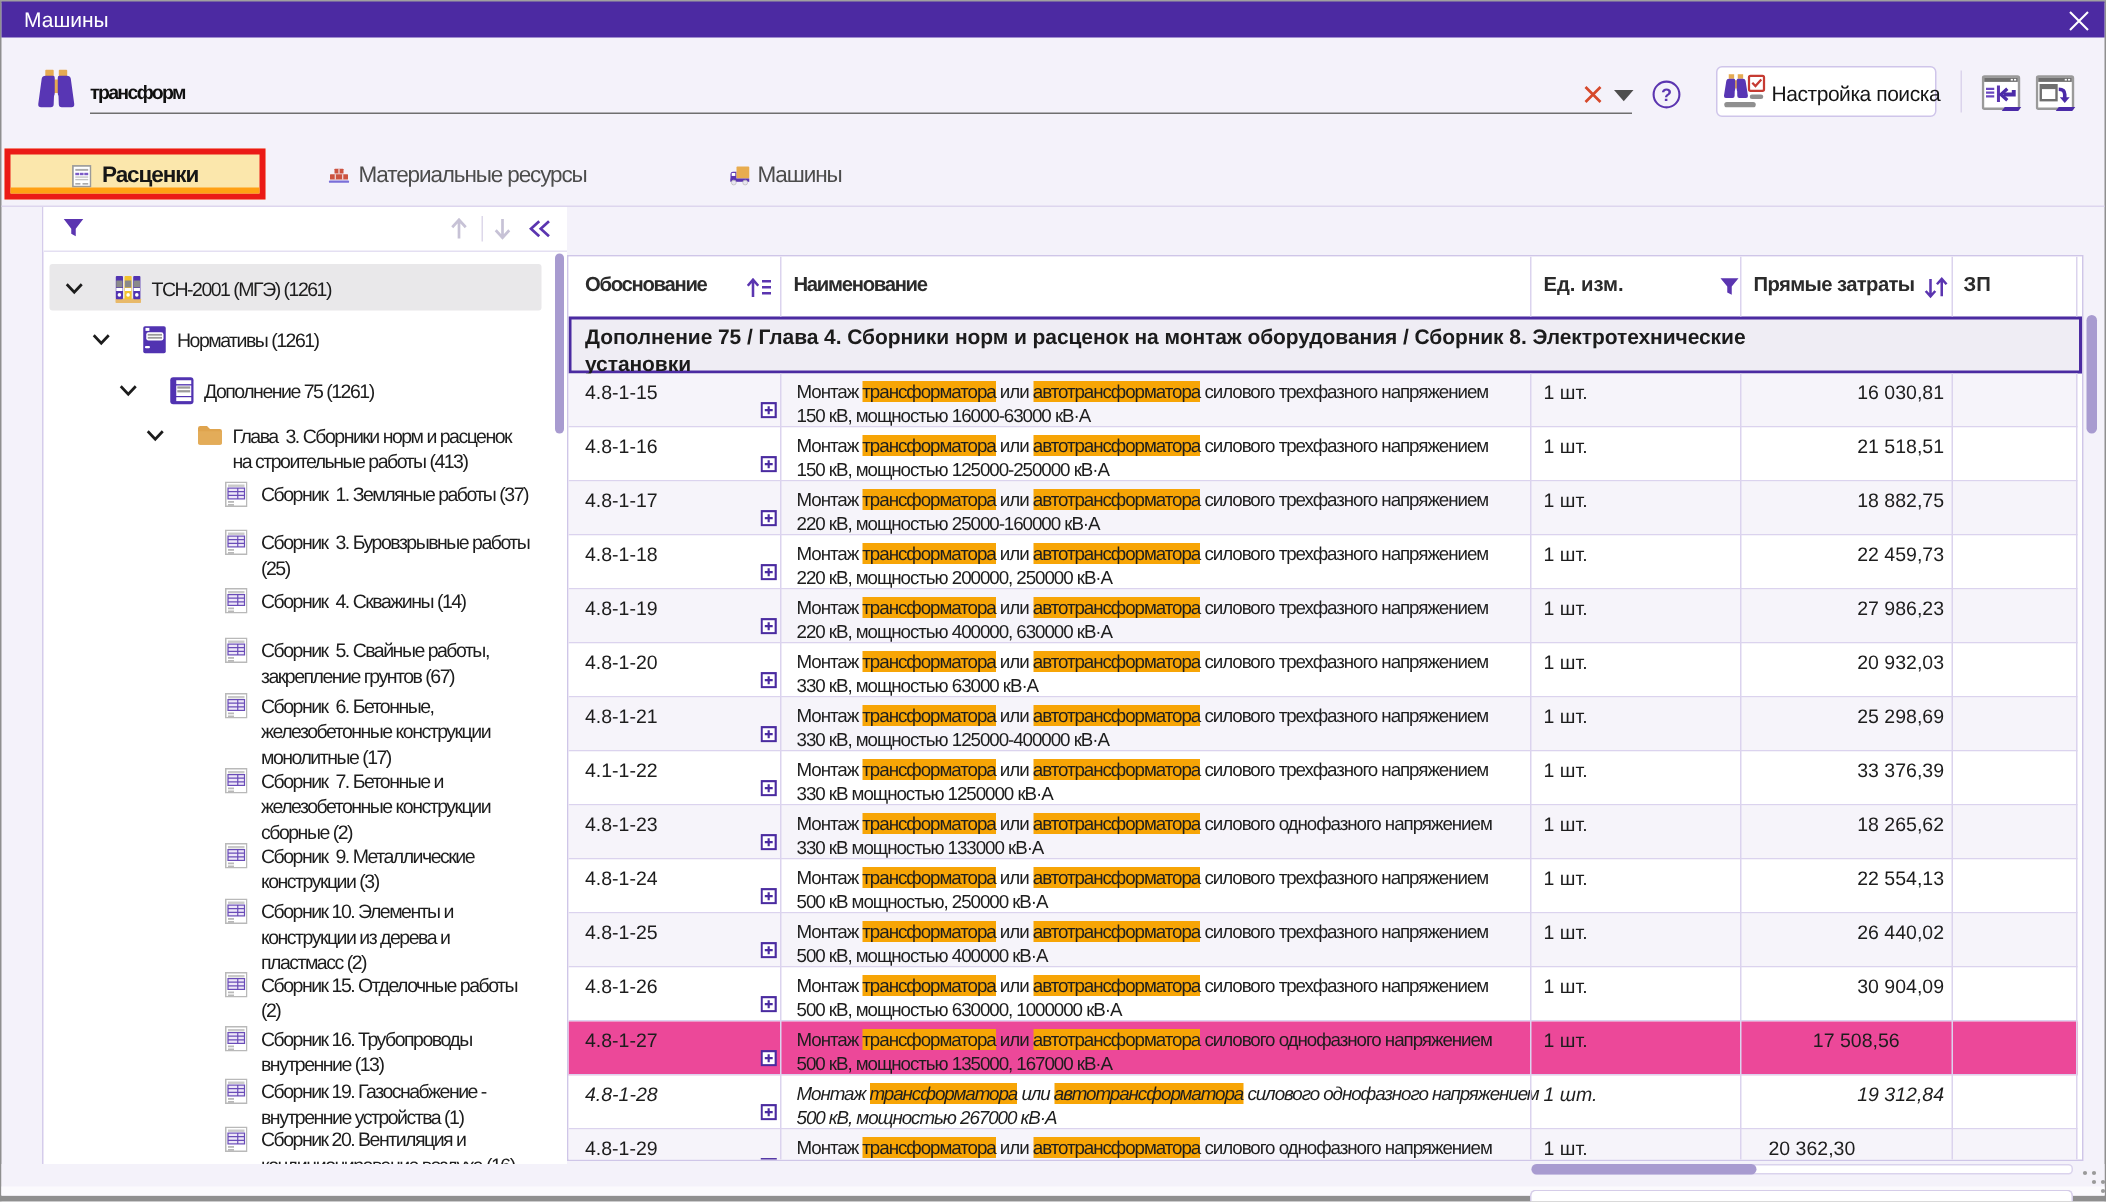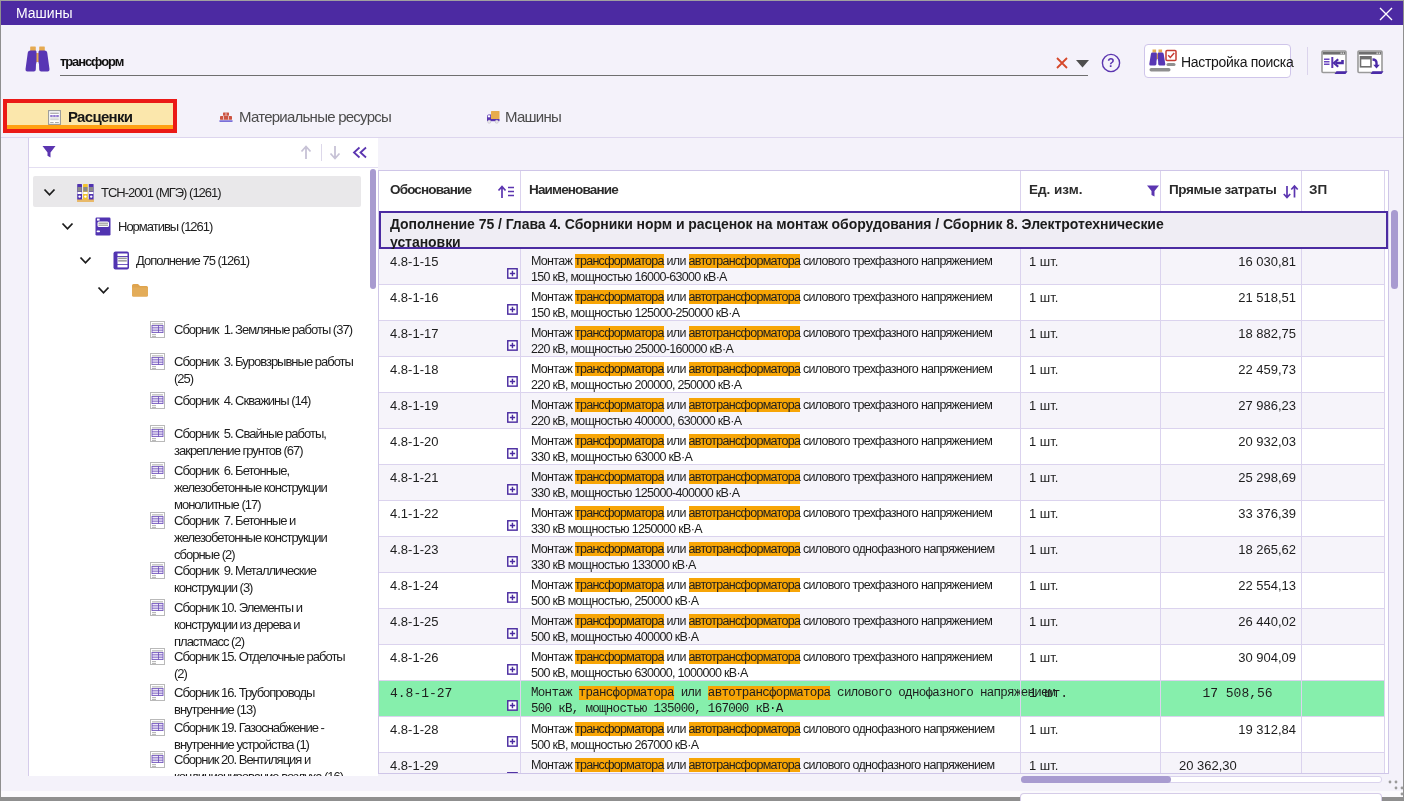--- a/index.html
+++ b/index.html
@@ -172,20 +172,21 @@
 <rect x="5.2" y="9.1" width="8.6" height="1.5" fill="#9a9a9a"></rect>
 </svg></div>
 <div class="abs" style="left:107px;top:84px;font-size:13px;line-height:17px;color:#1d1d1d;letter-spacing:-1.0px;white-space:nowrap;">Дополнение 75 (1261)</div>
 <svg class="abs" style="left:68px;top:118px;" width="13" height="9" viewBox="0 0 13 9">
       <path d="M1.5 1.5 L6.5 6.8 L11.5 1.5" stroke="#1c1c1c" stroke-width="1.8" fill="none"></path>
     </svg>
 <div class="abs" style="left:102px;top:114px;"><svg width="18" height="16" viewBox="0 0 18 16">
 <path d="M1 3.5 Q1 2 2.5 2 L7 2 L9 4 L15.5 4 Q17 4 17 5.5 L17 13 Q17 14.5 15.5 14.5 L2.5 14.5 Q1 14.5 1 13 Z" fill="#DFA44E"></path>
 <path d="M1 5.5 L17 5.5 L17 13 Q17 14.5 15.5 14.5 L2.5 14.5 Q1 14.5 1 13 Z" fill="#E3AC59"></path>
 </svg></div>
+<div class="abs" style="left:126px;top:114px;font-size:13px;line-height:17px;color:#1d1d1d;letter-spacing:-1.0px;white-space:nowrap;">Глава&nbsp; 3. Сборники норм и расценок<br>на строительные работы (413)</div>
 <div class="abs" style="left:121px;top:153px;"><svg width="15" height="17" viewBox="0 0 15 17">
 <rect x="0.5" y="0.5" width="14" height="16" fill="#fff" stroke="#b9b9b9"></rect>
 <rect x="2" y="2" width="11" height="1.6" fill="#c9c9c9"></rect>
 <rect x="2" y="4.4" width="11" height="7.2" fill="#EDE7F8" stroke="#6A4CB8" stroke-width="0.8"></rect>
 <line x1="2" y1="6.8" x2="13" y2="6.8" stroke="#6A4CB8" stroke-width="0.8"></line>
 <line x1="2" y1="9.2" x2="13" y2="9.2" stroke="#6A4CB8" stroke-width="0.8"></line>
 <line x1="8.5" y1="4.4" x2="8.5" y2="11.6" stroke="#6A4CB8" stroke-width="0.8"></line>
 <rect x="2" y="13" width="4" height="1.2" fill="#b9b9b9"></rect>
 <rect x="2" y="15" width="4" height="1.2" fill="#b9b9b9"></rect>
 </svg></div>
@@ -455,31 +456,31 @@
 <div style="position:absolute;left:0;top:474px;width:1006px;height:36px;background:#fff;border-bottom:1px solid #DBD3EE;">
 <div style="position:absolute;left:11px;top:5px;font-size:13px;color:#1d1d1d;">4.8-1-26</div>
 <svg style="position:absolute;left:128px;top:19px;" width="11" height="11" viewBox="0 0 11.5 11.5">
         <rect x="0.8" y="0.8" width="9.8" height="9.8" fill="#fff" stroke="#4A2BA0" stroke-width="1.5"></rect>
         <path d="M5.7 3 V8.5 M3 5.7 H8.5" stroke="#4A2BA0" stroke-width="1.5"></path>
       </svg>
 <div style="position:absolute;left:152px;top:4px;width:640px;font-size:12.5px;color:#1d1d1d;line-height:16px;white-space:nowrap;letter-spacing:-0.7px;">Монтаж <span style="background:#F7A506;">трансформатора</span> или <span style="background:#F7A506;">автотрансформатора</span> силового трехфазного напряжением<br>500 кВ, мощностью 630000, 1000000 кВ·А</div>
 <div style="position:absolute;left:650px;top:5px;font-size:13px;color:#1d1d1d;">1 шт.</div>
 <div style="position:absolute;left:800px;top:5px;width:117px;text-align:right;font-size:13px;color:#1d1d1d;">30 904,09</div>
 </div>
-<div style="position:absolute;left:0;top:510px;width:1006px;height:36px;background:#86efac;border-bottom:1px solid #DBD3EE;font-family:Liberation Mono, monospace;">
+<div style="position:absolute;left:0;top:510px;width:1006px;height:36px;background:#ec4899;border-bottom:1px solid #DBD3EE;">
 <div style="position:absolute;left:11px;top:5px;font-size:13px;color:#1d1d1d;">4.8-1-27</div>
 <svg style="position:absolute;left:128px;top:19px;" width="11" height="11" viewBox="0 0 11.5 11.5">
         <rect x="0.8" y="0.8" width="9.8" height="9.8" fill="#fff" stroke="#4A2BA0" stroke-width="1.5"></rect>
         <path d="M5.7 3 V8.5 M3 5.7 H8.5" stroke="#4A2BA0" stroke-width="1.5"></path>
       </svg>
 <div style="position:absolute;left:152px;top:4px;width:640px;font-size:12.5px;color:#1d1d1d;line-height:16px;white-space:nowrap;letter-spacing:-0.7px;">Монтаж <span style="background:#F7A506;">трансформатора</span> или <span style="background:#F7A506;">автотрансформатора</span> силового однофазного напряжением<br>500 кВ, мощностью 135000, 167000 кВ·А</div>
 <div style="position:absolute;left:650px;top:5px;font-size:13px;color:#1d1d1d;">1 шт.</div>
 <div style="position:absolute;left:800px;top:5px;width:117px;text-align:center;font-size:13px;color:#1d1d1d;">17 508,56</div>
 </div>
-<div style="position:absolute;left:0;top:546px;width:1006px;height:36px;background:#fff;border-bottom:1px solid #DBD3EE;">
+<div style="position:absolute;left:0;top:546px;width:1006px;height:36px;background:#fff;border-bottom:1px solid #DBD3EE;font-style:italic;">
 <div style="position:absolute;left:11px;top:5px;font-size:13px;color:#1d1d1d;">4.8-1-28</div>
 <svg style="position:absolute;left:128px;top:19px;" width="11" height="11" viewBox="0 0 11.5 11.5">
         <rect x="0.8" y="0.8" width="9.8" height="9.8" fill="#fff" stroke="#4A2BA0" stroke-width="1.5"></rect>
         <path d="M5.7 3 V8.5 M3 5.7 H8.5" stroke="#4A2BA0" stroke-width="1.5"></path>
       </svg>
 <div style="position:absolute;left:152px;top:4px;width:640px;font-size:12.5px;color:#1d1d1d;line-height:16px;white-space:nowrap;letter-spacing:-0.7px;">Монтаж <span style="background:#F7A506;">трансформатора</span> или <span style="background:#F7A506;">автотрансформатора</span> силового однофазного напряжением<br>500 кВ, мощностью 267000 кВ·А</div>
 <div style="position:absolute;left:650px;top:5px;font-size:13px;color:#1d1d1d;">1 шт.</div>
 <div style="position:absolute;left:800px;top:5px;width:117px;text-align:right;font-size:13px;color:#1d1d1d;">19 312,84</div>
 </div>
 <div style="position:absolute;left:0;top:582px;width:1006px;height:36px;background:#F6F4FA;border-bottom:1px solid #DBD3EE;">

